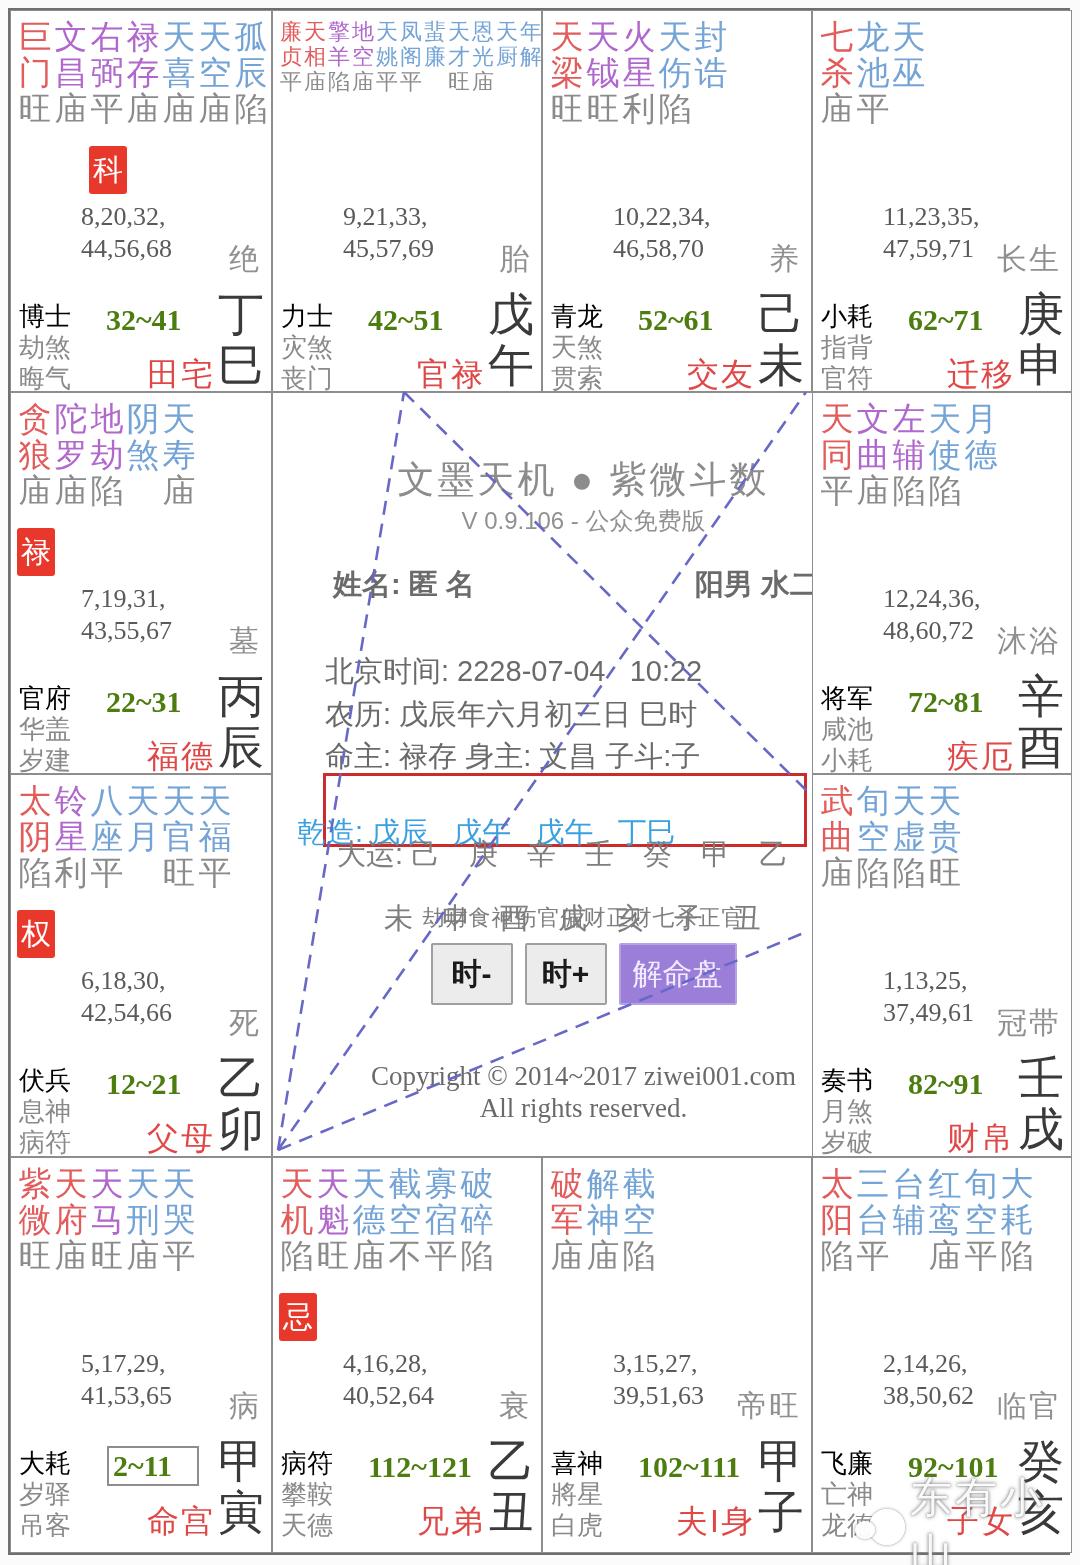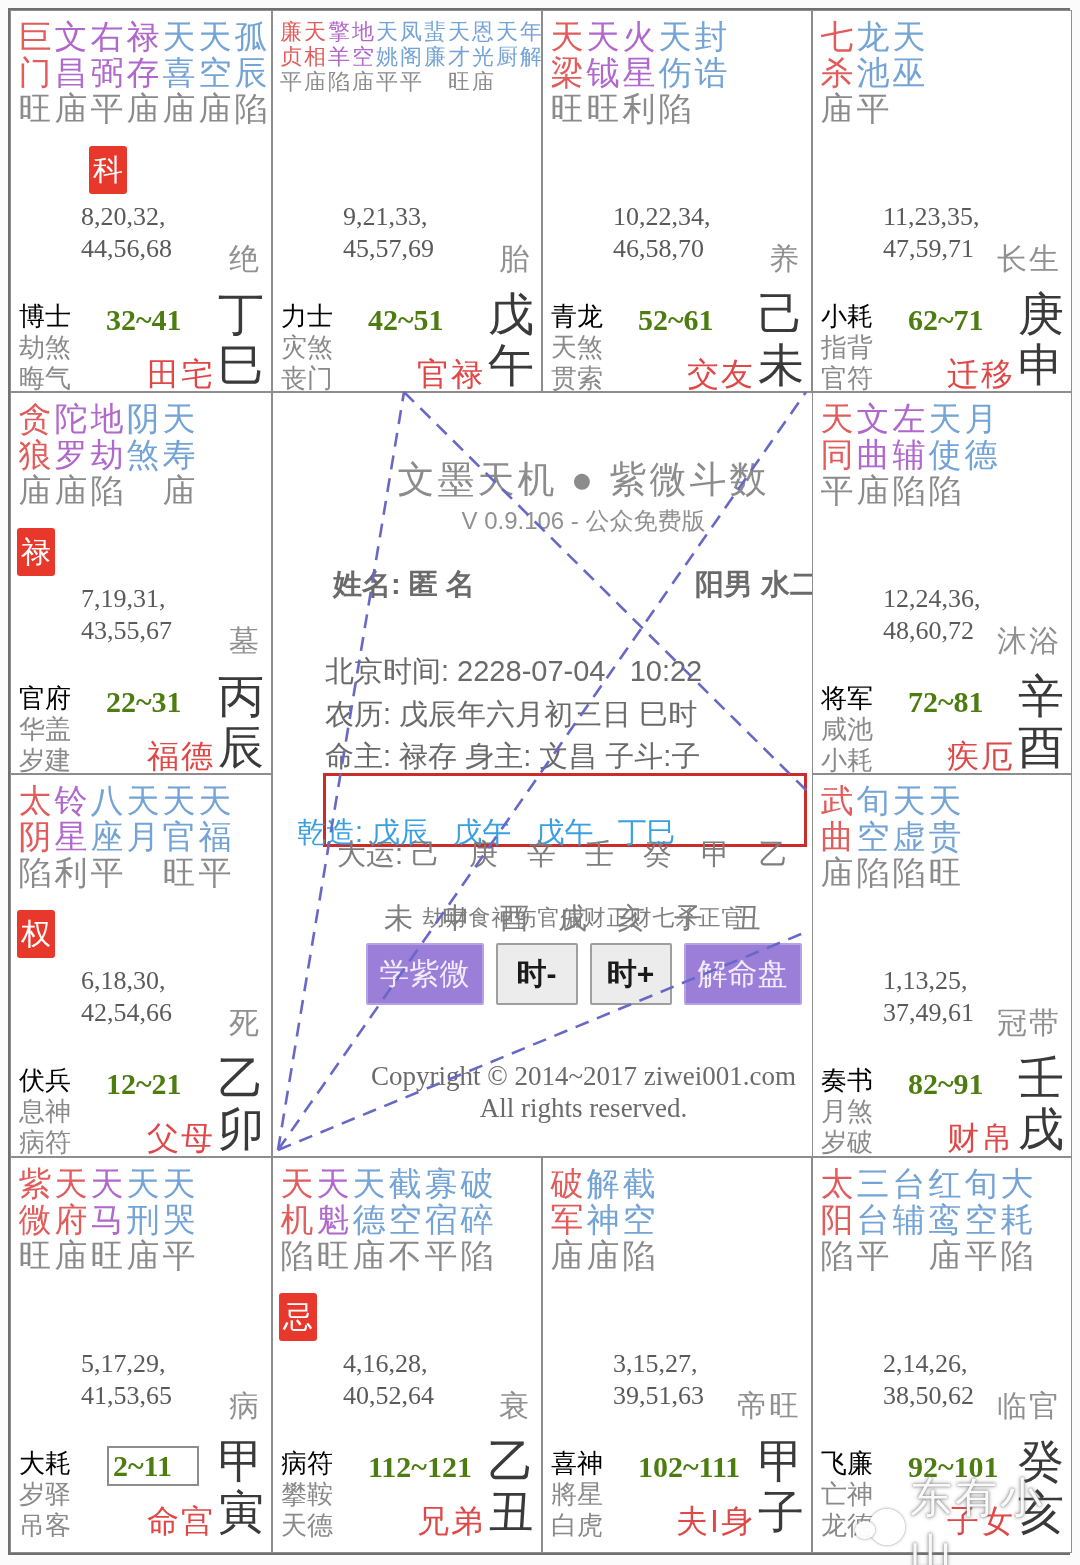--- a/index.html
+++ b/index.html
@@ -94,21 +94,20 @@
       </div>
       <div class="cline" id="c-beijing">北京时间: 2228-07-04   10:22</div>
       <div class="cline" id="c-masters">命主: 禄存 身主: 文昌 子斗:子</div>
       <div class="cline" id="c-lunar">农历: 戊辰年六月初三日 巳时</div>
       <div id="qz-box"></div>
       <div class="cline" id="c-qianzao">乾造: 戊辰   戊午   戊午   丁巳</div>
       <div class="cline" id="c-dayun1">大运: 己　庚　辛　壬　癸　甲　乙</div>
       <div class="cline" id="c-dayun2">未　申　酉　戌　亥　子　丑</div>
       <div class="cline" id="c-tengods">劫财食神伤官偏财正财七杀正官</div>
       <div id="c-buttons">
-          <div class="btn purple">学紫微</div>
           <div class="btn gray">时-</div>
           <div class="btn gray">时+</div>
           <div class="btn purple">解命盘</div>
         </div>
       <div class="cline" id="c-copy1">Copyright © 2014~2017 ziwei001.com</div>
       <div class="cline" id="c-copy2">All rights reserved.</div>
     </div>
   <div class="palace slot-r1c1">
     <div class="star-list">
           <div class="star-col m">

